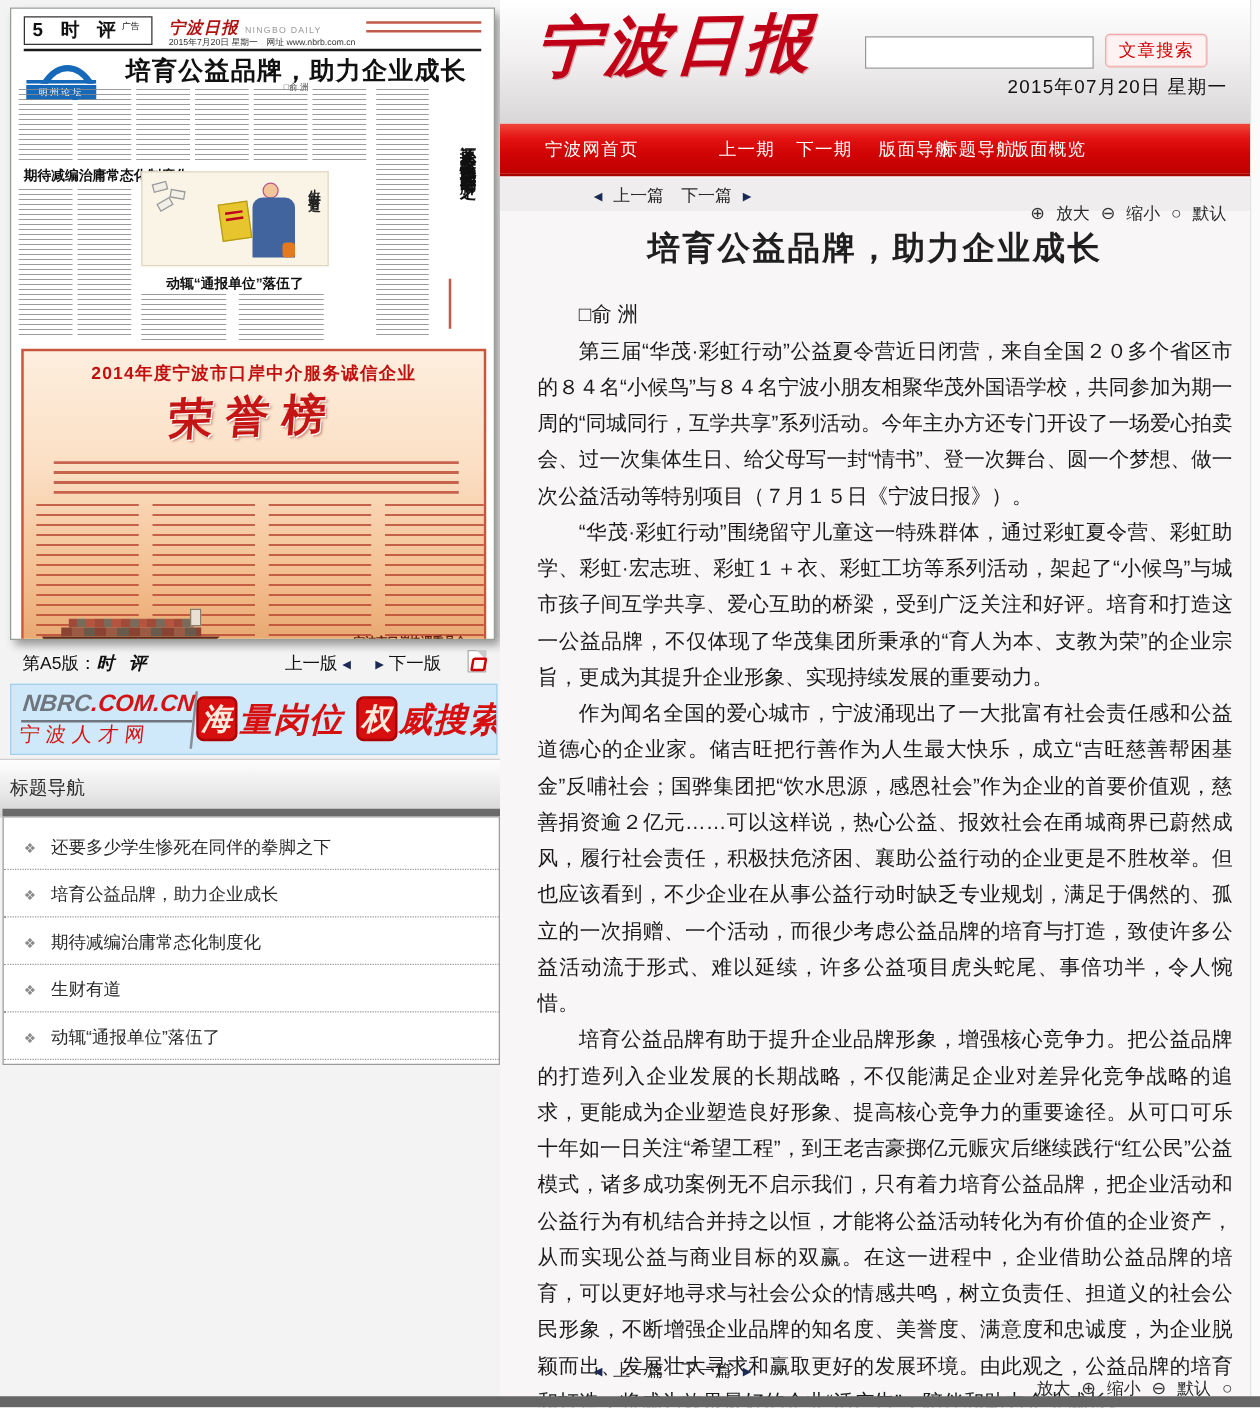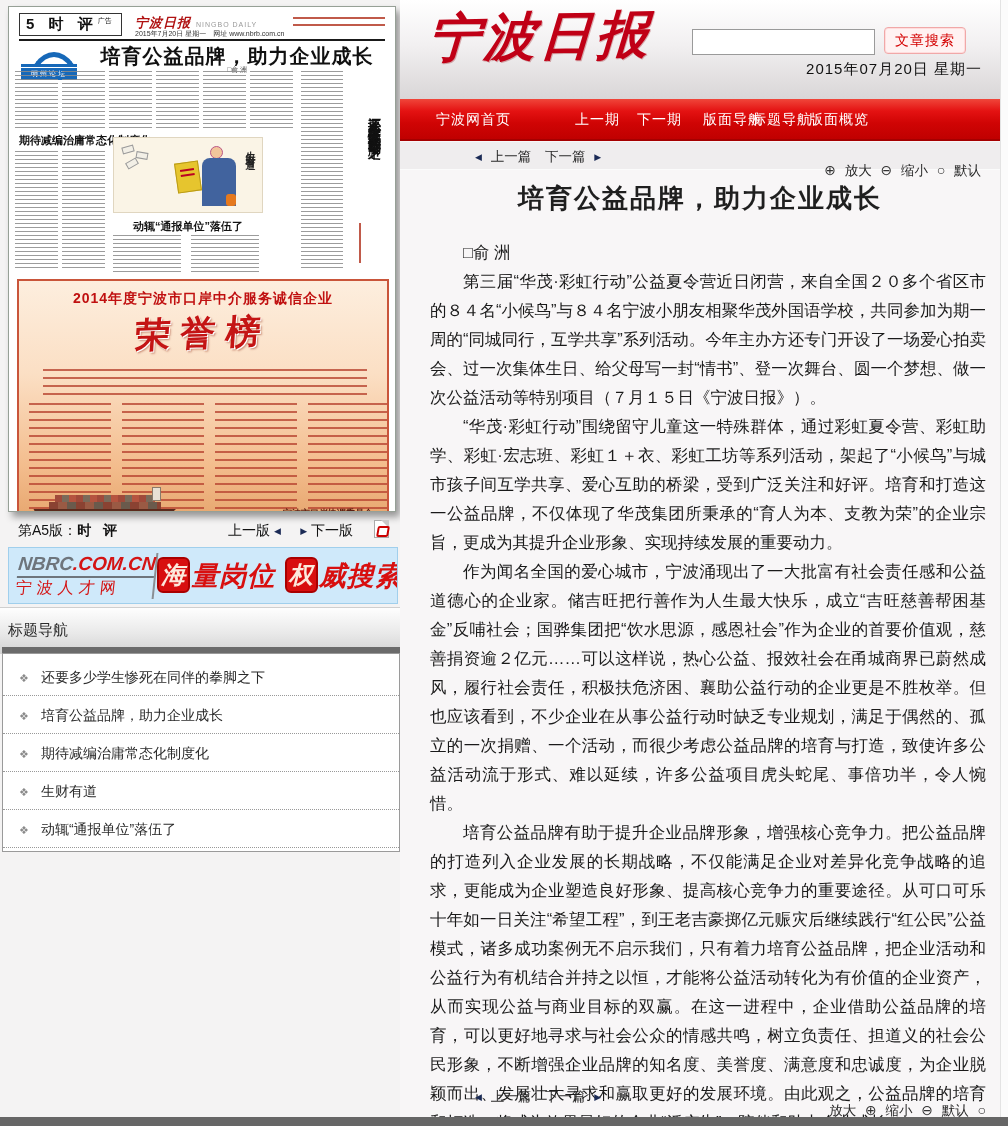--- a/index.html
+++ b/index.html
@@ -71,21 +71,21 @@
   .ship .c2 { position:absolute; left:20px; top:9px; width:112px; height:7px;
     background:repeating-linear-gradient(90deg,#8a4232 0 9px,#9a5a44 9px 18px,#6a5a4c 18px 27px); }
   .ship .hull { position:absolute; left:0; top:16px; width:150px; height:14px; background:#5c2a1c;
     clip-path:polygon(3% 0,98% 0,88% 100%,8% 100%); }
   .ship .tower { position:absolute; right:18px; top:-6px; width:9px; height:14px; background:#e8e0d4; border:1px solid #8a7a6a; }
   .np-ad-sign { position:absolute; right:14px; bottom:10px; text-align:center; font-size:9px; font-weight:bold; color:#5c1f12; line-height:1.7; }
 
   
   .page-bar { position:absolute; left:0; top:516px; width:404px; height:30px; }
   .page-bar .label { position:absolute; left:18px; top:6px; font-size:14px; color:#111; }
-  .page-bar .label b { letter-spacing:4px; }
+  .page-bar .label b { letter-spacing:4px;font-style:italic; }
   .page-bar .pager { position:absolute; left:228px; top:6px; font-size:14px; color:#111; white-space:nowrap; }
   .tri { font-size:9px; color:#1a2a55; vertical-align:1px; }
   .pdf-ic { position:absolute; left:374px; top:4px; width:15px; height:18px; background:#fff; border:1px solid #aaa; }
   .pdf-ic::before { content:""; position:absolute; right:-1px; top:-1px; border:4px solid #c9c9c9; border-left-color:transparent; border-bottom-color:transparent; }
   .pdf-ic::after { content:""; position:absolute; left:2px; top:5px; width:8px; height:7px; border:2px solid #c00; border-radius:2px; transform:skew(-10deg); }
 
   
   .nbrc { position:absolute; left:8px; top:547px; width:390px; height:57px; background:#cfe9fa; border:1px solid #a0cfec;
     display:flex; align-items:center; overflow:hidden; }
   .nbrc-left { width:158px; padding-left:8px; border-right:2px solid #8a8f94; transform:skew(-6deg); }

